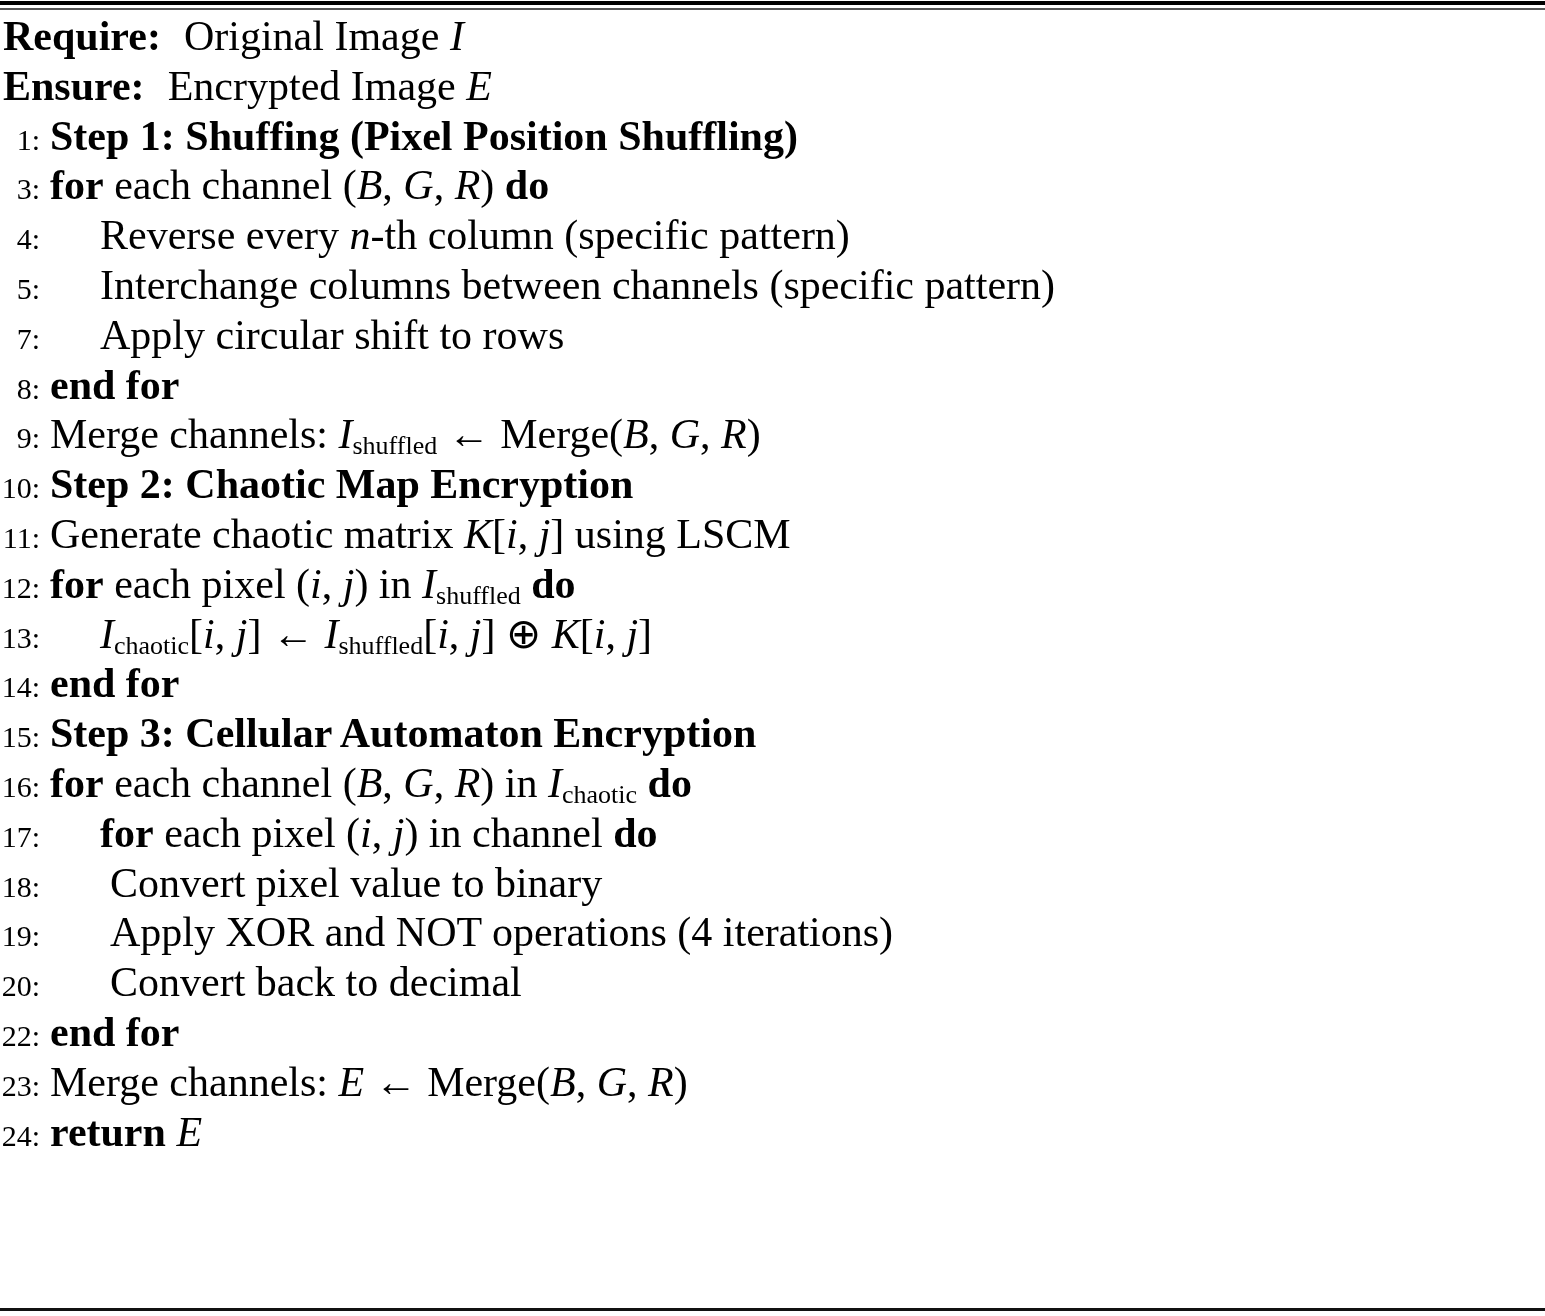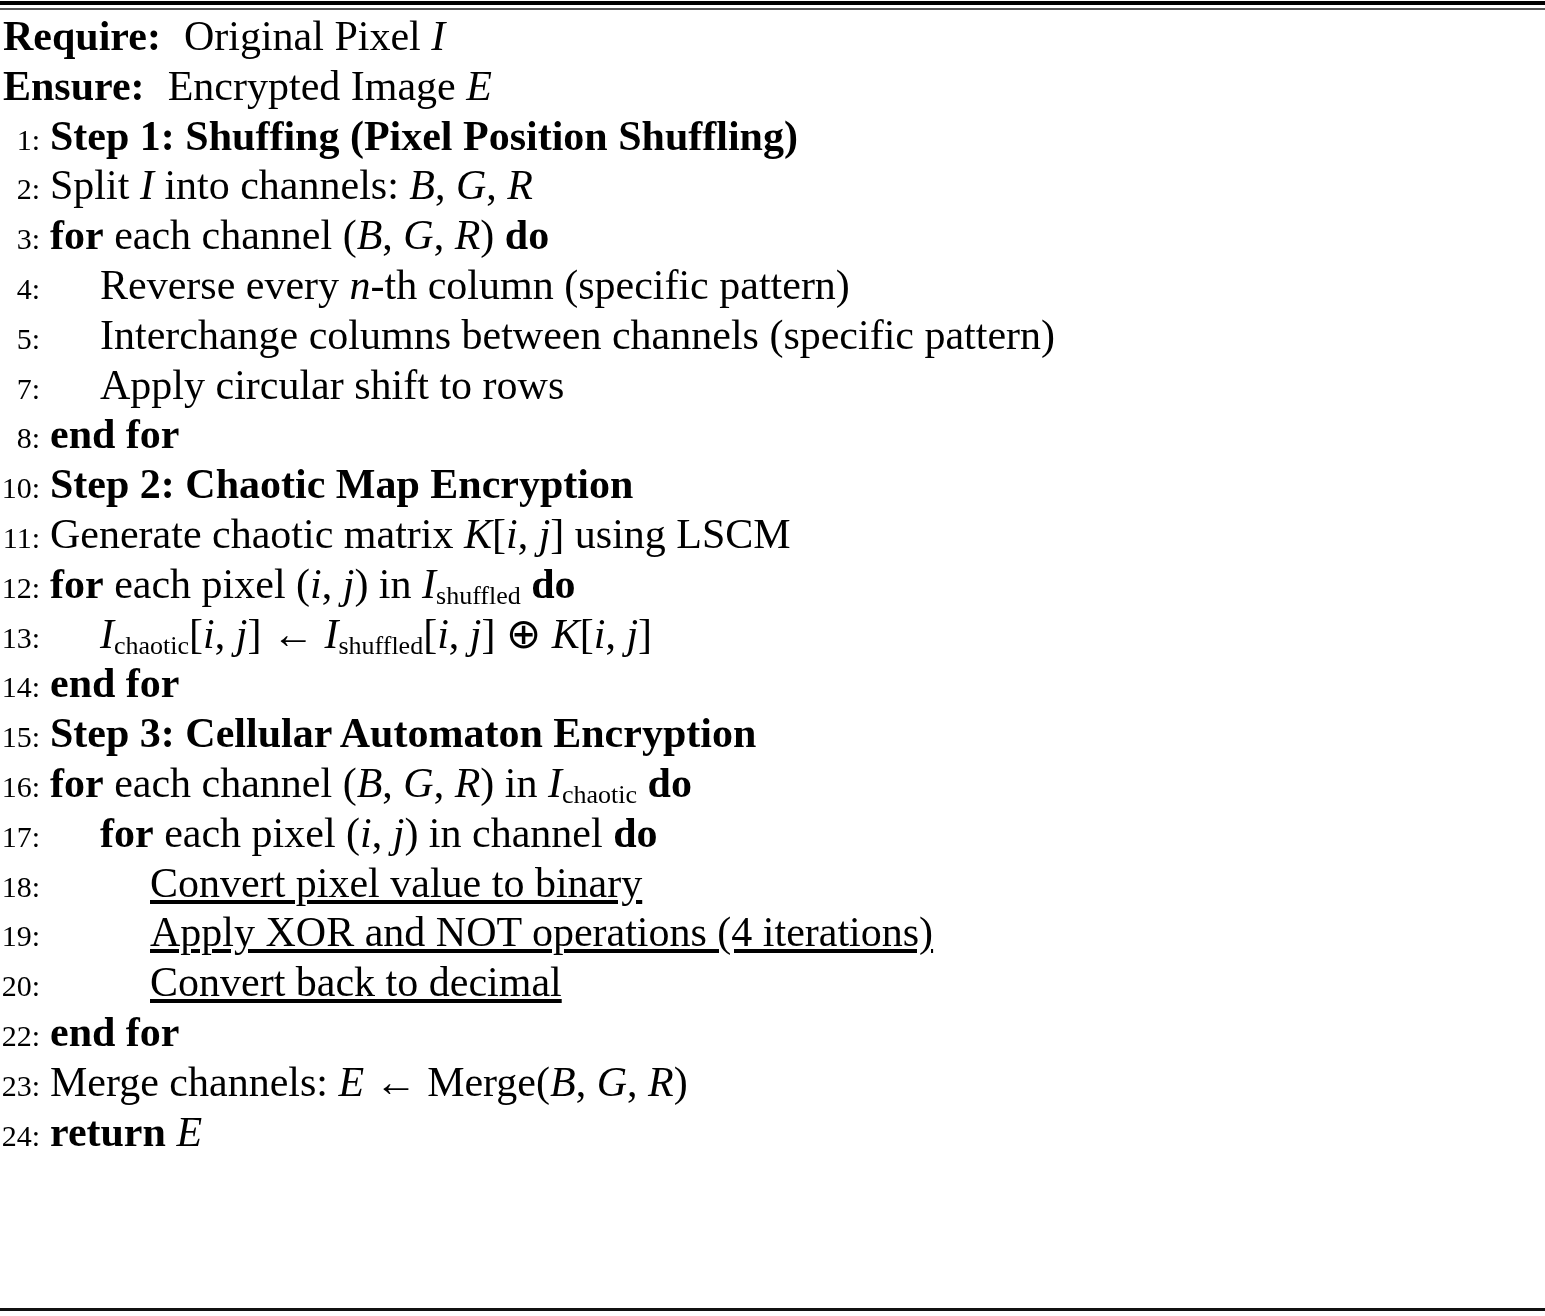--- a/index.html
+++ b/index.html
@@ -36,48 +36,48 @@
   .num {
     display: inline-block;
     width: 40px;
     text-align: right;
     font-size: 30px;
     color: #000000;
   }
   .content { display: inline; }
   .ind0 { margin-left: 10px; }
   .ind1 { margin-left: 60px; }
-  .ind2 { margin-left: 110px; text-decoration: underline; }
+  .ind2 { margin-left: 70px; }
   .pre-content { margin-left: 3px; }
   .seg { display: inline; }
   .b { font-weight: bold; }
   .i { font-style: italic; }
   .lbl { margin-right: 0.30em; }
   .sub {
     font-size: 26px;
     vertical-align: -6px;
     font-style: normal;
   }
 </style>
 </head>
 <body>
 
 <div class="page">
   <div class="rule-top-thick"></div>
   <div class="rule-top-thin"></div>
   <div class="lines" id="algo-lines">
-      <div class="row"><span class="content pre-content"><span class="seg b lbl">Require:</span><span class="seg"> Original Pixel </span><span class="seg i">I</span></span></div>
+      <div class="row"><span class="content pre-content"><span class="seg b lbl">Require:</span><span class="seg"> Original Image </span><span class="seg i">I</span></span></div>
       <div class="row"><span class="content pre-content"><span class="seg b lbl">Ensure:</span><span class="seg"> Encrypted Image </span><span class="seg i">E</span></span></div>
       <div class="row"><span class="num">1:</span><span class="content ind0"><span class="seg b">Step 1: Shuffing (Pixel Position Shuffling)</span></span></div>
-      <div class="row"><span class="num">2:</span><span class="content ind0"><span class="seg">Split </span><span class="seg i">I</span><span class="seg"> into channels: </span><span class="seg i">B</span><span class="seg">, </span><span class="seg i">G</span><span class="seg">, </span><span class="seg i">R</span></span></div>
       <div class="row"><span class="num">3:</span><span class="content ind0"><span class="seg b">for</span><span class="seg"> each channel (</span><span class="seg i">B</span><span class="seg">, </span><span class="seg i">G</span><span class="seg">, </span><span class="seg i">R</span><span class="seg">) </span><span class="seg b">do</span></span></div>
       <div class="row"><span class="num">4:</span><span class="content ind1"><span class="seg">Reverse every </span><span class="seg i">n</span><span class="seg">-th column (specific pattern)</span></span></div>
       <div class="row"><span class="num">5:</span><span class="content ind1"><span class="seg">Interchange columns between channels (specific pattern)</span></span></div>
       <div class="row"><span class="num">7:</span><span class="content ind1"><span class="seg">Apply circular shift to rows</span></span></div>
       <div class="row"><span class="num">8:</span><span class="content ind0"><span class="seg b">end for</span></span></div>
+      <div class="row"><span class="num">9:</span><span class="content ind0"><span class="seg">Merge channels: </span><span class="seg i">I</span><span class="seg sub">shuffled</span><span class="seg"> ← Merge(</span><span class="seg i">B</span><span class="seg">, </span><span class="seg i">G</span><span class="seg">, </span><span class="seg i">R</span><span class="seg">)</span></span></div>
       <div class="row"><span class="num">10:</span><span class="content ind0"><span class="seg b">Step 2: Chaotic Map Encryption</span></span></div>
       <div class="row"><span class="num">11:</span><span class="content ind0"><span class="seg">Generate chaotic matrix </span><span class="seg i">K</span><span class="seg">[</span><span class="seg i">i</span><span class="seg">, </span><span class="seg i">j</span><span class="seg">] using LSCM</span></span></div>
       <div class="row"><span class="num">12:</span><span class="content ind0"><span class="seg b">for</span><span class="seg"> each pixel (</span><span class="seg i">i</span><span class="seg">, </span><span class="seg i">j</span><span class="seg">) in </span><span class="seg i">I</span><span class="seg sub">shuffled</span><span class="seg"> </span><span class="seg b">do</span></span></div>
       <div class="row"><span class="num">13:</span><span class="content ind1"><span class="seg i">I</span><span class="seg sub">chaotic</span><span class="seg">[</span><span class="seg i">i</span><span class="seg">, </span><span class="seg i">j</span><span class="seg">] ← </span><span class="seg i">I</span><span class="seg sub">shuffled</span><span class="seg">[</span><span class="seg i">i</span><span class="seg">, </span><span class="seg i">j</span><span class="seg">] ⊕ </span><span class="seg i">K</span><span class="seg">[</span><span class="seg i">i</span><span class="seg">, </span><span class="seg i">j</span><span class="seg">]</span></span></div>
       <div class="row"><span class="num">14:</span><span class="content ind0"><span class="seg b">end for</span></span></div>
       <div class="row"><span class="num">15:</span><span class="content ind0"><span class="seg b">Step 3: Cellular Automaton Encryption</span></span></div>
       <div class="row"><span class="num">16:</span><span class="content ind0"><span class="seg b">for</span><span class="seg"> each channel (</span><span class="seg i">B</span><span class="seg">, </span><span class="seg i">G</span><span class="seg">, </span><span class="seg i">R</span><span class="seg">) in </span><span class="seg i">I</span><span class="seg sub">chaotic</span><span class="seg"> </span><span class="seg b">do</span></span></div>
       <div class="row"><span class="num">17:</span><span class="content ind1"><span class="seg b">for</span><span class="seg"> each pixel (</span><span class="seg i">i</span><span class="seg">, </span><span class="seg i">j</span><span class="seg">) in channel </span><span class="seg b">do</span></span></div>
       <div class="row"><span class="num">18:</span><span class="content ind2"><span class="seg">Convert pixel value to binary</span></span></div>
       <div class="row"><span class="num">19:</span><span class="content ind2"><span class="seg">Apply XOR and NOT operations (4 iterations)</span></span></div>

